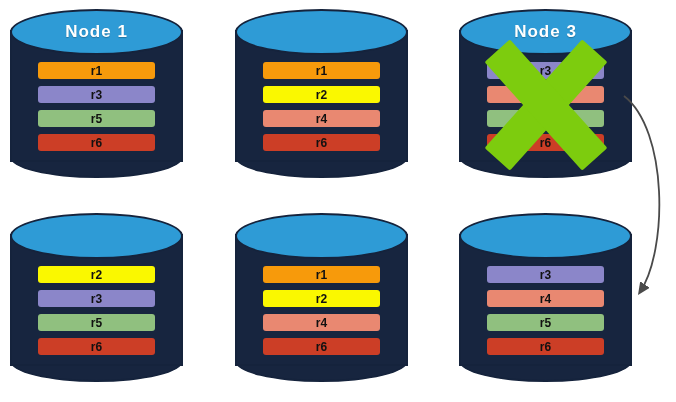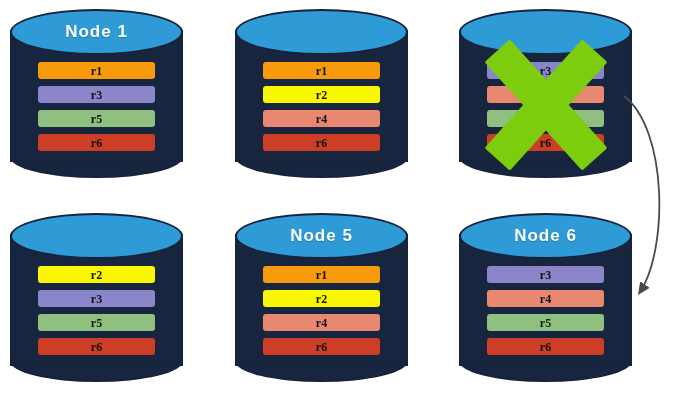--- a/index.html
+++ b/index.html
@@ -58,21 +58,20 @@
     text-shadow:0 1px 1px rgba(0,0,0,.25);
   }
 
   .replicas{
     position:absolute;
     left:6px;top:52px;
     width:173px;
     z-index:5;
     padding-top:6px;
     box-sizing:border-box;
-    font-family:Liberation Serif, serif;
   }
   .rep{
     height:17px;
     margin:0 28px 7px 28px;
     border-radius:3px;
     display:flex;align-items:center;justify-content:center;
     font-size:12px;
     font-weight:bold;
     color:#111111;
     line-height:1;
@@ -128,20 +127,21 @@
       <div class="rep" style="background: rgb(250, 248, 0);">r2</div>
       <div class="rep" style="background: rgb(233, 136, 113);">r4</div>
       <div class="rep" style="background: rgb(204, 62, 38);">r6</div>
     </div>
   </div>
 
   <div class="node" style="left:453px;top:4px;">
     <div class="cyl-bottom"></div>
     <div class="cyl-body"></div>
     <div class="cyl-top"></div>
+    <div class="cyl-label">Node  3</div>
     <div class="replicas">
       <div class="rep" style="background: rgb(139, 134, 201);">r3</div>
       <div class="rep" style="background: rgb(233, 136, 113);">r4</div>
       <div class="rep" style="background: rgb(144, 192, 127);">r5</div>
       <div class="rep" style="background: rgb(204, 62, 38);">r6</div>
     </div>
     <div class="xmark">
       <div class="xbar a"></div>
       <div class="xbar b"></div>
     </div>
@@ -156,34 +156,32 @@
       <div class="rep" style="background: rgb(139, 134, 201);">r3</div>
       <div class="rep" style="background: rgb(144, 192, 127);">r5</div>
       <div class="rep" style="background: rgb(204, 62, 38);">r6</div>
     </div>
   </div>
 
   <div class="node" style="left:229px;top:208px;">
     <div class="cyl-bottom"></div>
     <div class="cyl-body"></div>
     <div class="cyl-top"></div>
-    <div class="cyl-label">Node  5</div>
     <div class="replicas">
       <div class="rep" style="background: rgb(247, 154, 11);">r1</div>
       <div class="rep" style="background: rgb(250, 248, 0);">r2</div>
       <div class="rep" style="background: rgb(233, 136, 113);">r4</div>
       <div class="rep" style="background: rgb(204, 62, 38);">r6</div>
     </div>
   </div>
 
   <div class="node" style="left:453px;top:208px;">
     <div class="cyl-bottom"></div>
     <div class="cyl-body"></div>
     <div class="cyl-top"></div>
-    <div class="cyl-label">Node  6</div>
     <div class="replicas">
       <div class="rep" style="background: rgb(139, 134, 201);">r3</div>
       <div class="rep" style="background: rgb(233, 136, 113);">r4</div>
       <div class="rep" style="background: rgb(144, 192, 127);">r5</div>
       <div class="rep" style="background: rgb(204, 62, 38);">r6</div>
     </div>
   </div>
 
   <svg class="arrow-layer" viewBox="0 0 676 402">
     <defs>

